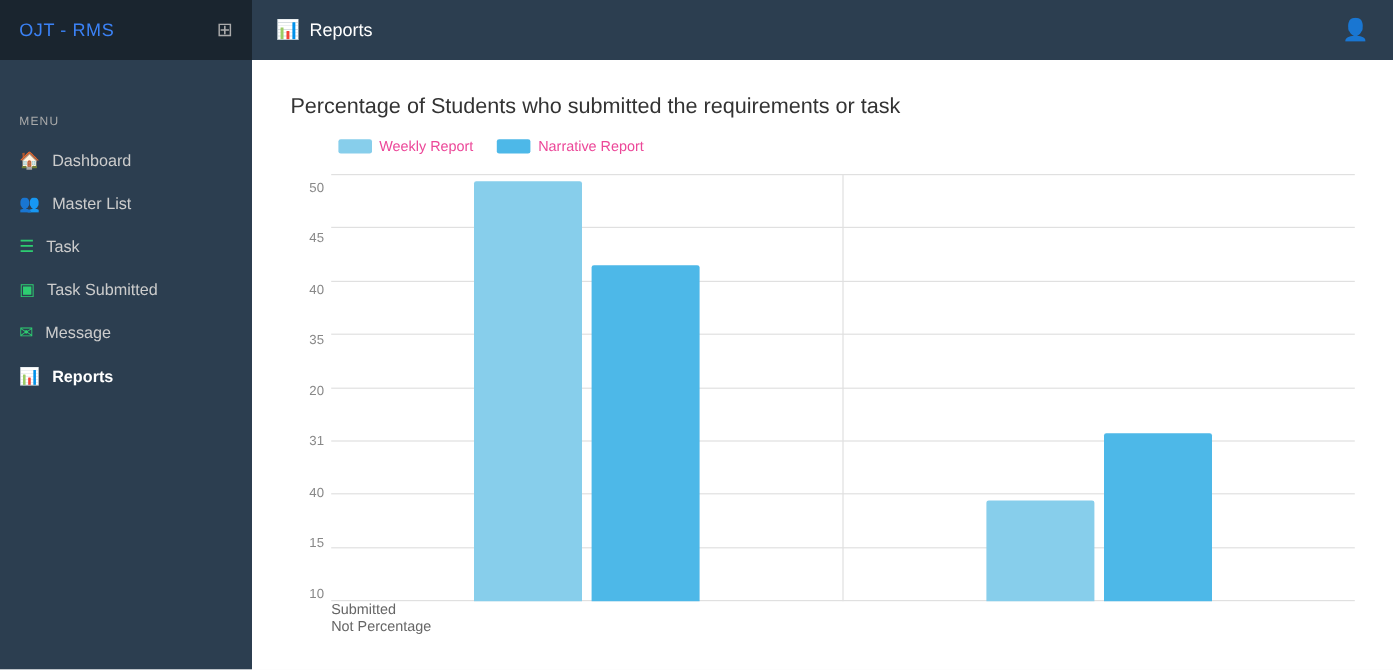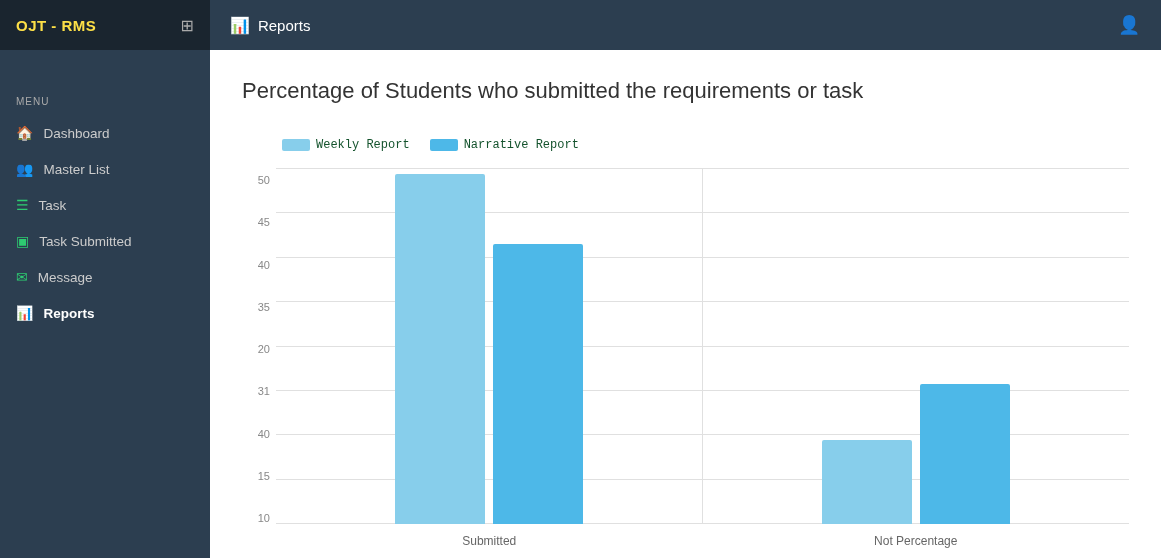--- a/index.html
+++ b/index.html
@@ -18,22 +18,22 @@
     #sidebar-header {
       background: #1a252f;
       padding: 14px 16px;
       display: flex;
       align-items: center;
       justify-content: space-between;
       height: 50px;
     }
     #sidebar-title {
       font-size: 15px;
-      font-weight: bold;
-      color: #fde047;
+      font-weight: normal;
+      color: #3b82f6;
       letter-spacing: 0.5px;
     }
     #sidebar-grid-icon {
       font-size: 16px;
       color: #aaa;
       cursor: pointer;
     }
     #menu-label {
       font-size: 10px;
       color: #aaa;
@@ -81,39 +81,38 @@
     #topbar-chart-icon { font-size: 16px; color: #fff; }
     #topbar-user-icon { font-size: 18px; color: #fff; cursor: pointer; }
 
     #content-area {
       flex: 1;
       padding: 28px 32px 16px;
       background: #fff;
       overflow: hidden;
     }
     #chart-title {
-      font-size: 22px;
+      font-size: 18px;
       color: #333;
-      margin-bottom: 34px;
+      margin-bottom: 16px;
       font-weight: normal;
     }
     #legend {
       display: flex;
       align-items: center;
       gap: 20px;
       margin-bottom: 16px;
       margin-left: 40px;
     }
     .legend-item {
       display: flex;
       align-items: center;
       gap: 6px;
       font-size: 12px;
-      color: #14532d;
-      font-family: Liberation Mono, monospace;
+      color: #ec4899;
     }
     .legend-color {
       width: 28px;
       height: 12px;
       border-radius: 2px;
     }
     .legend-color.light { background: #87CEEB; }
     .legend-color.dark { background: #4db8e8; }
 
     
@@ -194,21 +193,22 @@
     }
     .bar.light { background: #87CEEB; }
     .bar.dark { background: #4db8e8; }
     #x-labels {
       position: absolute;
       bottom: 0;
       left: 0;
       right: 0;
       display: flex;
       height: 24px;
-      align-items: flex-end;
+      align-items: flex-start;
+      flex-direction: column;
     }
     .x-label {
       flex: 1;
       text-align: center;
       font-size: 12px;
       color: #666;
     }
     
     #chart-plot { border-left: none; }
   </style>

